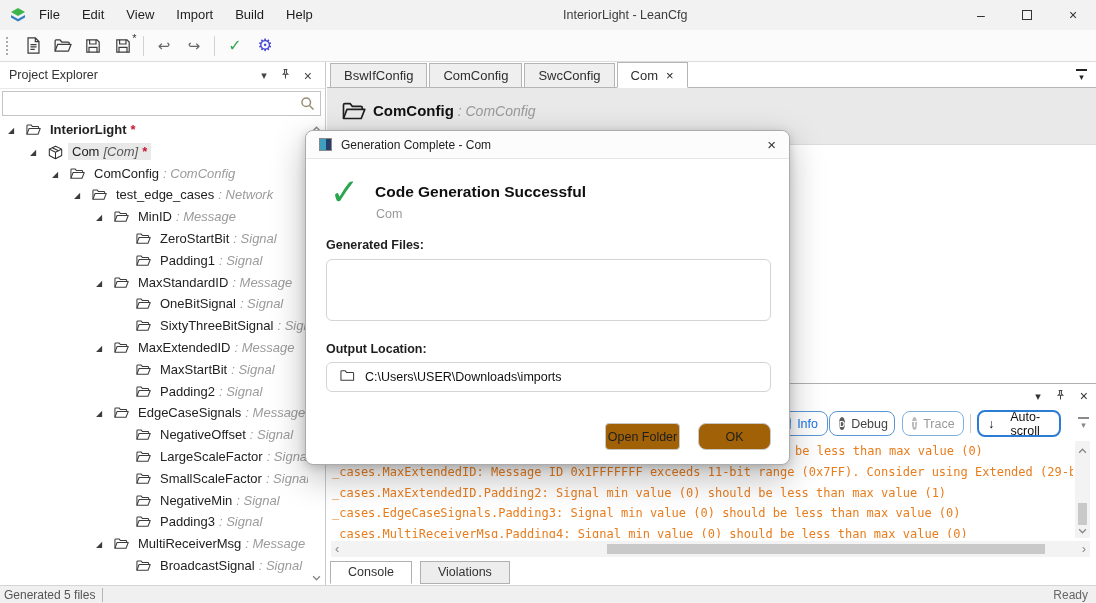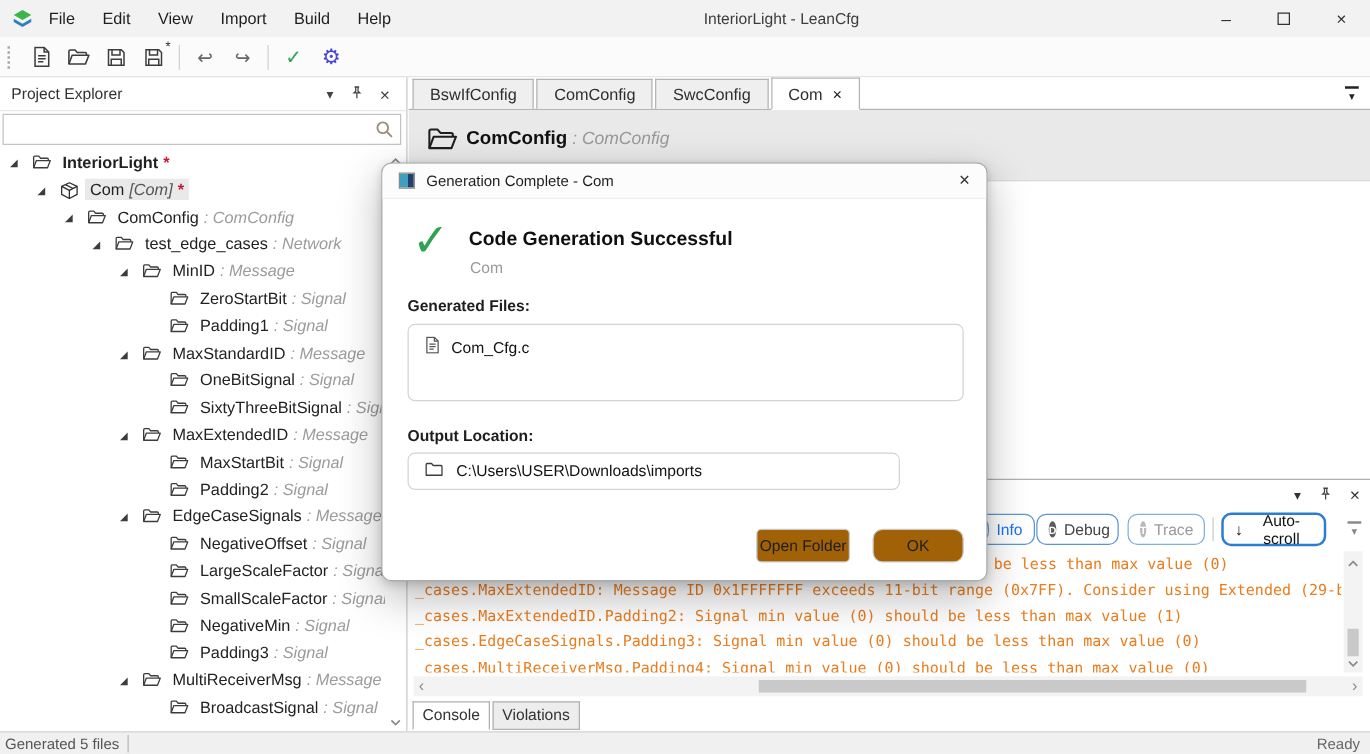--- a/index.html
+++ b/index.html
@@ -80,21 +80,21 @@
   .bp-ovf { position:absolute; right:7px; top:33px; color:#8a8a8a; }
   .console { position:absolute; top:57px; left:5px; width:741px; height:97px; overflow:hidden; }
   .console-line { font-family:"DejaVu Sans Mono","Liberation Mono",monospace; font-size:12px; line-height:20.8px; color:#e87d1e; white-space:pre; }
   .console-line.partial { padding-left:463px; }
   .v-scroll { position:absolute; top:57px; right:6px; width:15px; height:97px; background:#f3f3f3; }
   .v-thumb { position:absolute; left:3px; top:62px; width:9px; height:22px; background:#c9c9c9; }
   .h-scroll { position:absolute; top:157px; left:4px; right:6px; height:16px; background:#f3f3f3; color:#8a8a8a; }
   .h-arrow { position:absolute; top:0; font-size:13px; line-height:15px; }
   .h-thumb { position:absolute; left:276px; width:438px; top:3px; height:10px; background:#c9c9c9; }
   .bp-tabs { position:absolute; top:177px; left:3px; display:flex; }
-  .bp-tab { height:23px; line-height:21px; padding:0 7px; font-size:12.5px; border:1px solid #b0b0b0; background:#ededed; color:#333; margin-right:2px; }
+  .bp-tab { height:23px; line-height:21px; padding:0 17px; font-size:12.5px; border:1px solid #b0b0b0; background:#ededed; color:#333; margin-right:8px; }
   .bp-tab.active { background:#fff; border-bottom:1px solid #fff; z-index:2; }
 
   
   .statusbar { position:absolute; left:0; right:0; bottom:0; height:18px; background:#f0f0f0; border-top:1px solid #d4d4d4; display:flex; align-items:center; font-size:12px; color:#555; }
   .sb-left { margin-left:4px; }
   .sb-sep { width:1px; height:14px; background:#b5b5b5; margin-left:7px; }
   .sb-right { margin-left:auto; margin-right:8px; color:#666; }
 
   
   .dialog { position:absolute; left:305px; top:130px; width:485px; height:335px; background:#fff; border:1px solid #ababab; border-radius:8px; box-shadow:0 12px 34px rgba(0,0,0,.28), 0 2px 8px rgba(0,0,0,.16); z-index:60; }
@@ -102,21 +102,21 @@
   .dlg-icon { width:13px; height:13px; margin-right:9px; background:linear-gradient(90deg,#3f9fbe 0 55%,#24406b 55% 100%); border:1px solid #8a8a8a; }
   .dlg-title { font-size:12px; color:#1e1e1e; }
   .dlg-close { margin-left:auto; font-size:15px; color:#333; }
   .dlg-check { position:absolute; left:23px; top:40px; font-size:37px; color:#2da44e; transform:scaleX(.95); }
   .dlg-heading { position:absolute; left:69px; top:52px; font-size:15.5px; font-weight:bold; color:#0f0f0f; }
   .dlg-sub { position:absolute; left:70px; top:76px; font-size:12.5px; color:#999; }
   .dlg-label { position:absolute; left:20px; font-size:12.5px; font-weight:bold; color:#1e1e1e; }
   .files-box { position:absolute; left:20px; top:128px; width:445px; height:62px; border:1px solid #d4d4d4; border-radius:6px; background:#fff; }
   .file-row { display:flex; align-items:center; gap:9px; margin:8px 0 0 13px; font-family:"DejaVu Sans Mono","Liberation Mono",monospace; font-size:12.5px; color:#111; }
   .file-row:first-child { margin-top:9px; }
-  .path-box { position:absolute; left:20px; top:231px; width:394px; height:30px; border:1px solid #d4d4d4; border-radius:6px; display:flex; align-items:center; gap:10px; padding-left:13px; font-family:"DejaVu Sans Mono","Liberation Mono",monospace; font-size:12.5px; color:#111; }
+  .path-box { position:absolute; left:20px; top:231px; width:445px; height:30px; border:1px solid #d4d4d4; border-radius:6px; display:flex; align-items:center; gap:10px; padding-left:13px; font-family:"DejaVu Sans Mono","Liberation Mono",monospace; font-size:12.5px; color:#111; }
   .dlg-btn { position:absolute; top:292px; height:27px; border:1px solid #c9c9c9; border-radius:4px; background:#a16207; font-size:12.5px; color:#1e1e1e; display:flex; align-items:center; justify-content:center; }
   .btn-open { left:299px; width:75px; }
   .btn-ok { left:392px; width:73px;border-radius:8px; }
 </style>
 </head>
 <body>
 
 <div class="app">
 
   <div class="titlebar">
@@ -544,28 +544,20 @@
     <div class="dlg-titlebar">
       <span class="dlg-icon"></span>
       <span class="dlg-title">Generation Complete - Com</span>
       <span class="dlg-close">×</span>
     </div>
     <span class="dlg-check">✓</span>
     <div class="dlg-heading">Code Generation Successful</div>
     <div class="dlg-sub">Com</div>
     <div class="dlg-label" style="top:107px">Generated Files:</div>
     <div class="files-box" id="files-box">
-        <div class="file-row">
-          <span><svg width="12" height="14" viewBox="0 0 12 14" fill="none" stroke="#555" stroke-width="1">
-              <path d="M1.5 .8 H7.5 L10.5 3.8 V13.2 H1.5 Z"></path>
-              <path d="M7.5 .8 V3.8 H10.5"></path>
-              <path d="M3.5 6.2 H8.5 M3.5 8.2 H8.5 M3.5 10.2 H7"></path>
-            </svg></span>
-          <span>Com_Cfg.c</span>
-        </div>
       </div>
     <div class="dlg-label" style="top:211px">Output Location:</div>
     <div class="path-box">
       <span>
         <svg width="15" height="13" viewBox="0 0 16 13" fill="none" stroke="#3c3c3c" stroke-width="1.1" stroke-linejoin="round">
           <path d="M1 11.5 V2.3 Q1 1.5 1.9 1.5 H5.6 L7 3.2 H13.6 Q14.5 3.2 14.5 4.1 V11.5 Z"></path>
         </svg>
       </span>
       <span>C:\Users\USER\Downloads\imports</span>
     </div>

